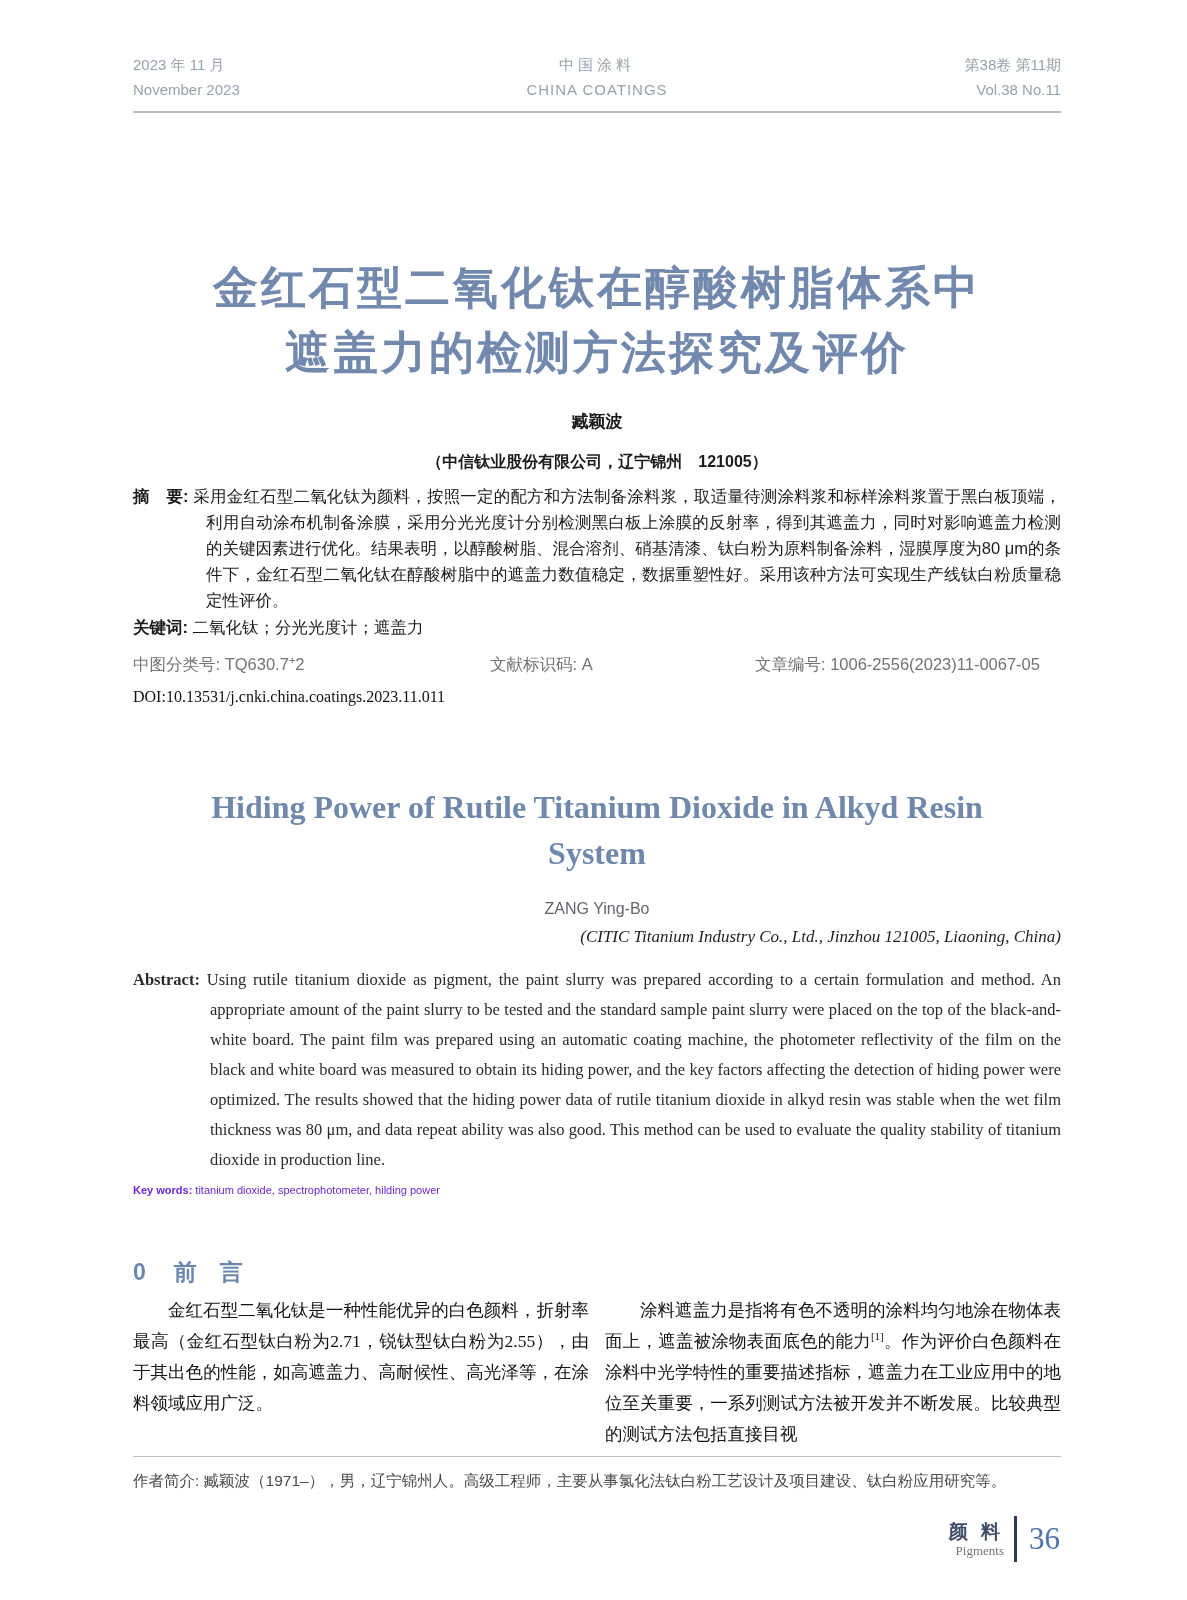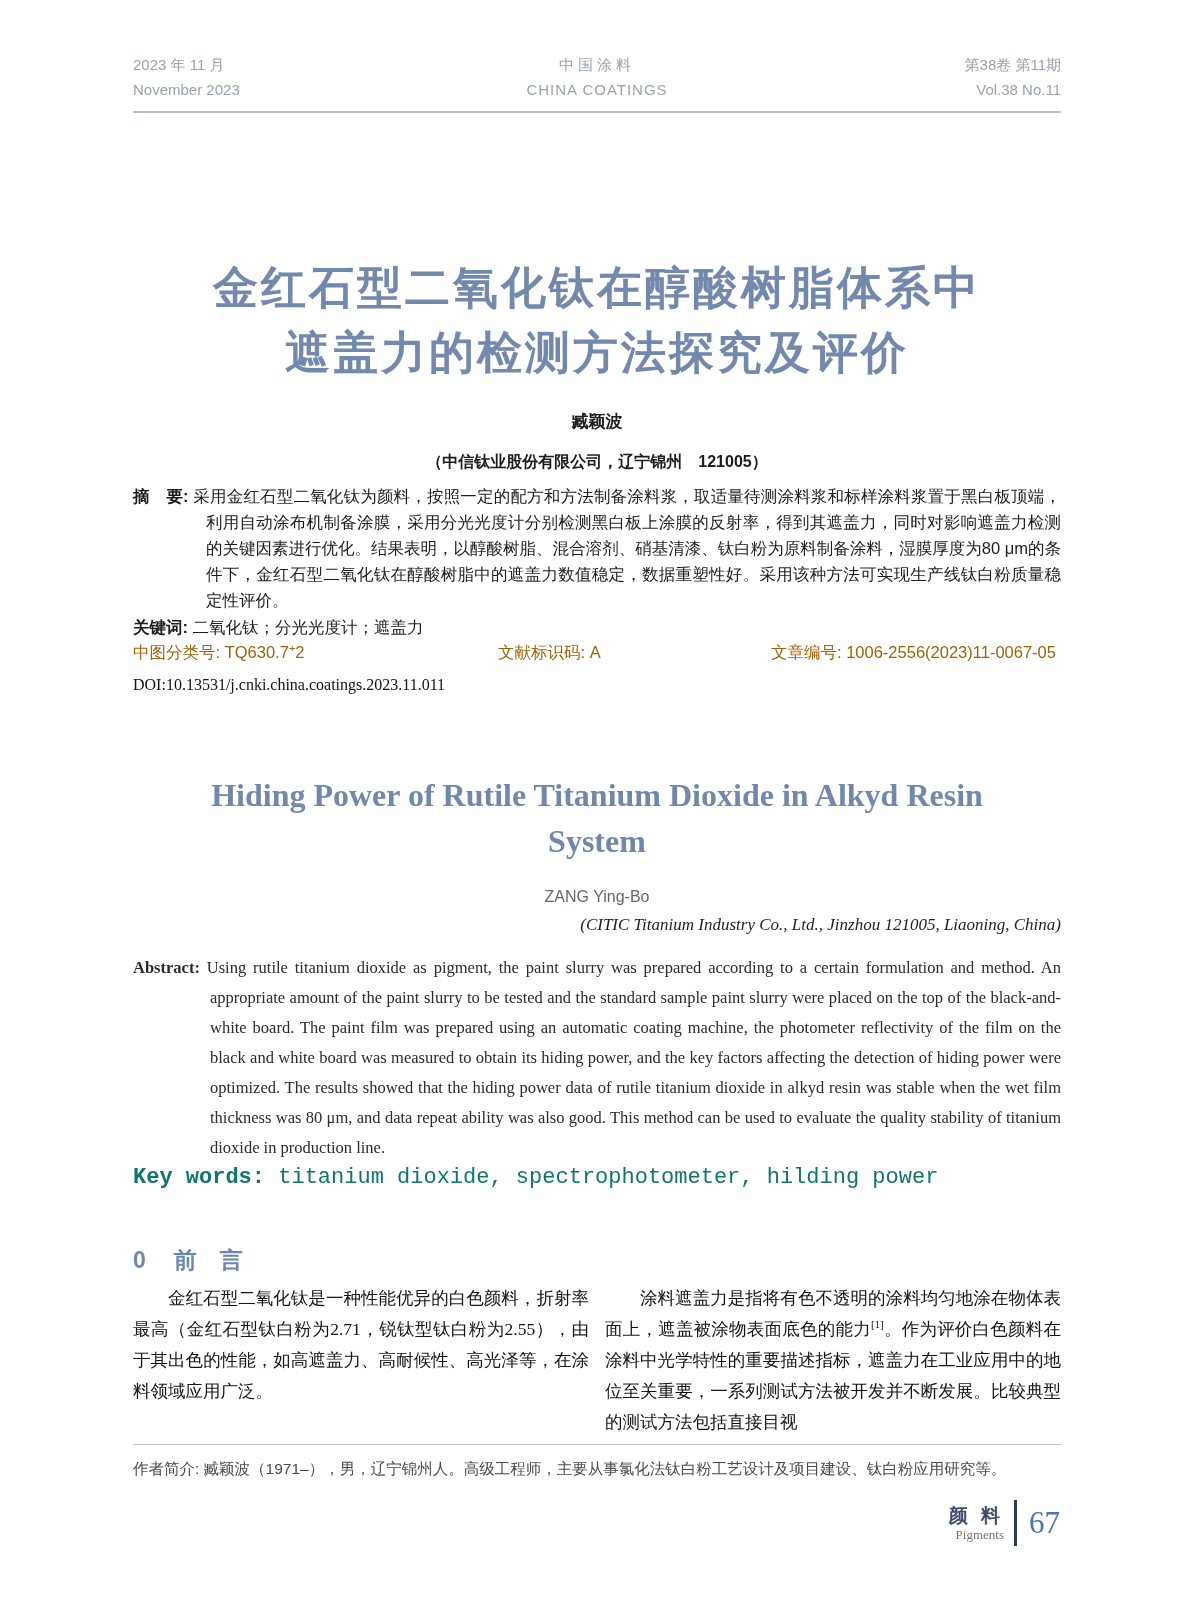--- a/index.html
+++ b/index.html
@@ -28,63 +28,63 @@
 
   
   .abstract-cn { margin-top:10px; font-size:16.5px; line-height:26px; text-align:justify;
     color:#1c1c1c; padding-left:73px; text-indent:-73px;
     font-family:"Liberation Sans","DejaVu Sans",sans-serif; }
   .abstract-cn .lbl { font-weight:bold; }
   .keywords-cn { margin-top:1px; font-size:16.5px; line-height:26px; color:#1c1c1c;
     font-family:"Liberation Sans","DejaVu Sans",sans-serif; }
   .keywords-cn .lbl { font-weight:bold; }
 
-  .clc-row { display:flex; font-size:16.5px; line-height:24px; color:#a16207;
-    font-family:"Liberation Sans","DejaVu Sans",sans-serif;gap:8px; }
+  .clc-row { margin-top:12px; display:flex; font-size:16.5px; line-height:24px; color:#737373;
+    font-family:"Liberation Sans","DejaVu Sans",sans-serif; }
   .clc-col1 { width:357px; } .clc-col2 { width:265px; } .clc-col3 { flex:1; }
   sup.plus { font-size:11px; vertical-align:super; line-height:0; }
   .doi { margin-top:10px; font-size:16px; line-height:22px; color:#111;
     font-family:"Liberation Serif","DejaVu Serif",serif; }
 
   
   .title-en { margin-top:76px; text-align:center; color:#6f88ab; font-weight:bold;
     font-size:32px; line-height:46px; font-family:"Liberation Serif","DejaVu Serif",serif; }
   .author-en { margin-top:22px; text-align:center; font-size:16px; line-height:22px; color:#63676c;
     font-family:"Liberation Sans","DejaVu Sans",sans-serif; }
   .affil-en { margin-top:5px; text-align:right; font-size:17px; line-height:24px; color:#1f1f1f;
     font-style:italic; font-family:"Liberation Serif","DejaVu Serif",serif; }
 
   
   .abstract-en { margin-top:16px; font-size:16.5px; line-height:30px; text-align:justify;
     color:#2a2a2a; padding-left:77px; text-indent:-77px;
     font-family:"Liberation Serif","DejaVu Serif",serif; }
   .abstract-en .lbl { font-weight:bold; }
-  .keywords-en { margin-top:0; font-size:22px; line-height:30px; color:#0f766e;
-    font-family:Liberation Mono, monospace; }
+  .keywords-en { margin-top:0; font-size:11px; line-height:30px; color:#6d28d9;
+    font-family:Liberation Sans, sans-serif; }
   .keywords-en .lbl { font-weight:bold; }
 
   
   .intro { margin-top:52px; display:flex; gap:16px; }
   .col { width:456px; font-size:17.5px; line-height:31px; text-align:justify; color:#141414;
     font-family:"Liberation Serif","DejaVu Serif",serif; }
   .sec-heading { font-family:"Liberation Sans","DejaVu Sans",sans-serif; font-weight:bold;
     color:#6c87ae; font-size:23px; line-height:30px; margin-bottom:8px; }
   .sec-heading .sec-title { margin-left:28px; }
   .col p { text-indent:2em; }
   .col-right { padding-top:38px; }
   sup.ref { font-size:11px; vertical-align:super; line-height:0; }
 
   
   .footnote { margin-top:6px; border-top:1px solid #bfbfbf; padding-top:9px;
     font-size:15.5px; line-height:29px; color:#3a3a3a;
     font-family:"Liberation Sans","DejaVu Sans",sans-serif; }
   .footnote .bio { color:#4a4a4a; }
 
   
-  .page-footer { position:absolute; right:127px; bottom:54px; display:flex; align-items:center; }
+  .page-footer { position:absolute; right:127px; bottom:38px; display:flex; align-items:center; }
   .pf-names { text-align:right; margin-right:10px; }
   .pf-cn { font-family:"Liberation Sans","DejaVu Sans",sans-serif; font-weight:bold;
     font-size:19px; letter-spacing:4px; color:#3f4d69; line-height:22px; }
   .pf-en { font-family:"Liberation Serif","DejaVu Serif",serif; font-size:13px;
     color:#737373; line-height:15px; }
   .pf-bar { width:3px; height:46px; background:#2c3a57; margin-right:12px; }
   .pf-num { font-family:"Liberation Serif","DejaVu Serif",serif; font-size:31px; color:#4d74a7; }
 </style>
 </head>
 <body>
@@ -156,15 +156,15 @@
     </div>
 
   </div>
 
   <div class="page-footer">
     <div class="pf-names">
       <div class="pf-cn">颜 料</div>
       <div class="pf-en">Pigments</div>
     </div>
     <div class="pf-bar"></div>
-    <div class="pf-num">67</div>
+    <div class="pf-num">36</div>
   </div>
 </div>
 
 </body></html>

